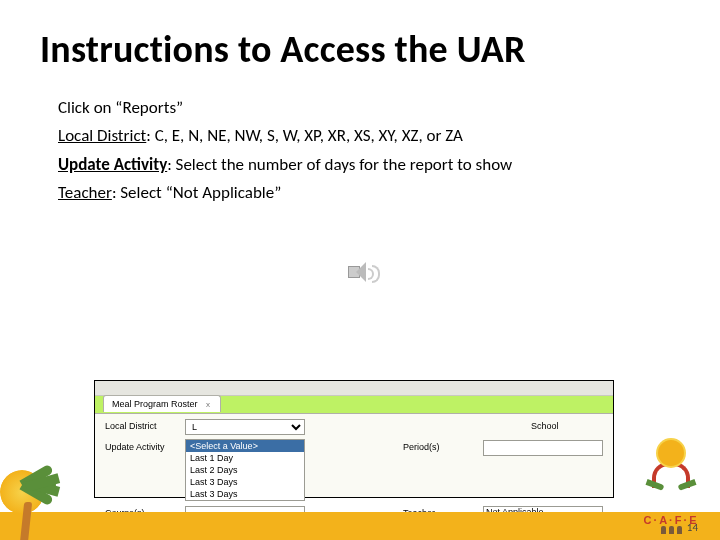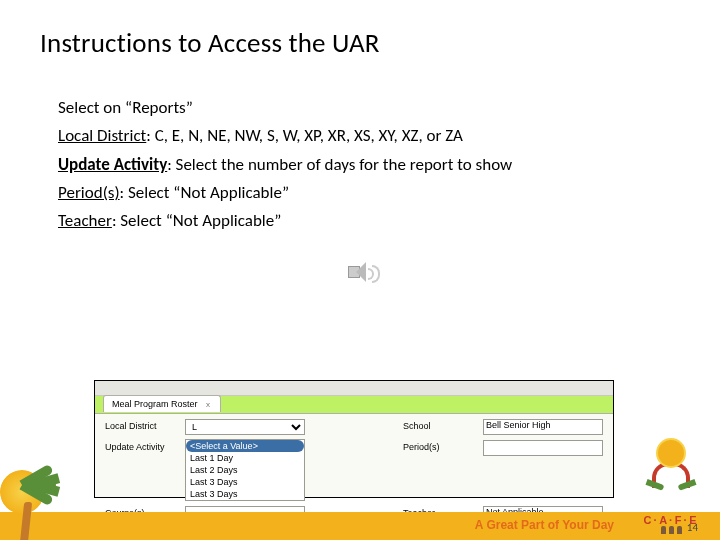--- a/index.html
+++ b/index.html
@@ -14,22 +14,22 @@
   }
   .slide {
     position: relative;
     width: 720px;
     height: 540px;
   }
   .title {
     position: absolute;
     left: 40px;
     top: 26px;
-    font-size: 27px;
-    font-weight: 400;
+    font-size: 38px;
+    font-weight: 700;
     letter-spacing: 0.2px;
   }
   .bullets {
     position: absolute;
     left: 58px;
     top: 95px;
     width: 600px;
     font-size: 17px;
     line-height: 1.55;
   }
@@ -138,21 +138,20 @@
   .shot .listbox {
     width: 100%;
     border: 1px solid #9b9b93;
     background: #fff;
     font-size: 9px;
     box-sizing: border-box;
     margin-top: -1px;
   }
   .shot .listbox div {
     padding: 1px 4px;
-    border-radius: 6px;
   }
   .shot .listbox div.hi {
     background: #3b6ea5;
     color: #fff;
   }
   .shot .col { flex: 0 0 auto; }
   .shot .gap { flex: 1 1 auto; }
 
   
   .band {
@@ -271,29 +270,26 @@
   }
 </style>
 </head>
 <body>
 
 <div class="slide">
 
   <div class="title">Instructions to Access the UAR</div>
 
   <div class="bullets">
-    <div>Select on “Reports”</div>
+    <div>Click on “Reports”</div>
     <div>
       <span class="u">Local District</span><span>: C, E, N, NE, NW, S, W, XP, XR, XS, XY, XZ, or ZA</span>
     </div>
     <div>
       <b><span class="u">Update Activity</span></b><span>: Select the number of days for the report to show</span>
-    </div>
-    <div>
-      <span class="u">Period(s)</span><span>: Select “Not Applicable”</span>
     </div>
     <div>
       <span class="u">Teacher</span><span>: Select “Not Applicable”</span>
     </div>
   </div>
 
   <div class="audio-icon">
     <div class="speaker"></div>
     <div class="cone"></div>
     <div class="wave w1"></div>
@@ -309,23 +305,20 @@
     <div class="body">
       <div class="row">
         <div class="col lab">Local District</div>
         <div class="col field">
           <select>
             <option>L</option>
           </select>
         </div>
         <div class="gap"></div>
         <div class="col lab">School</div>
-        <div class="col field">
-          <div class="combo"><span>Bell Senior High</span></div>
-        </div>
       </div>
       <div class="row">
         <div class="col lab">Update Activity</div>
         <div class="col field">
           <div class="listbox">
             <div class="hi">&lt;Select a Value&gt;</div>
             <div>Last 1 Day</div>
             <div>Last 2 Days</div>
             <div>Last 3 Days</div>
             <div>Last 3 Days</div>
@@ -368,15 +361,14 @@
         <span class="ll"></span>
         <span class="lr"></span>
       </div>
     <div class="txt">C·A·F·E</div>
     <div class="kids">
         <span></span>
         <span></span>
         <span></span>
       </div>
   </div>
-  <div class="tagline">A Great Part of Your Day</div>
   <div class="pagenum">14</div>
 </div>
 
 </body></html>

